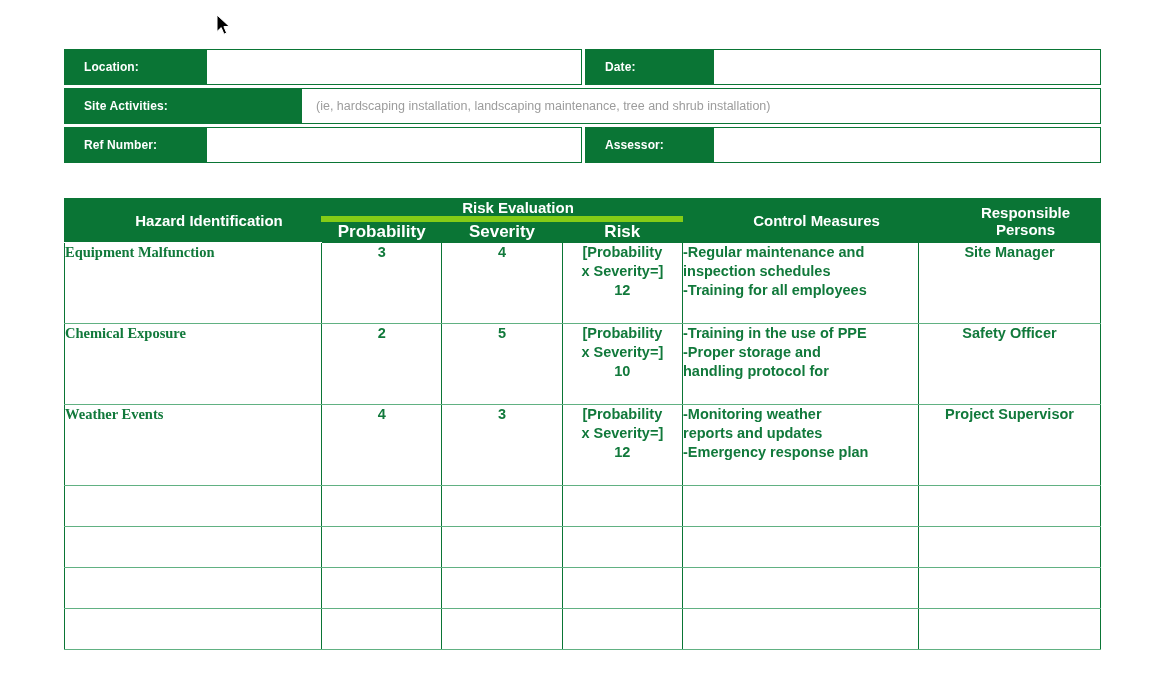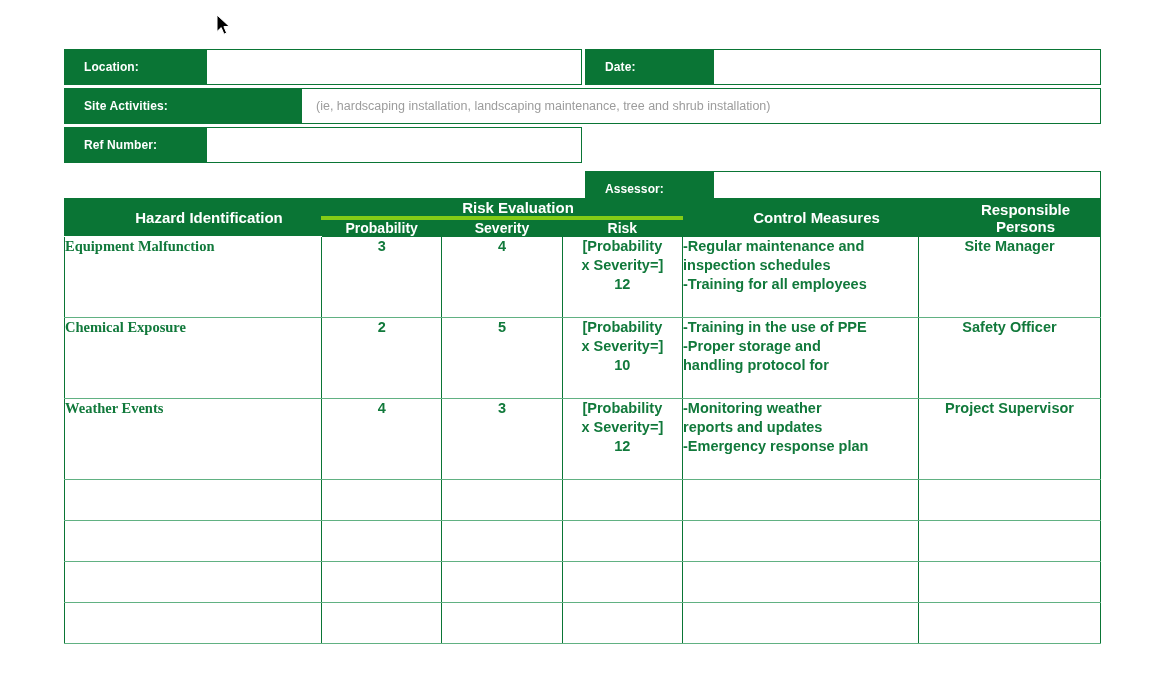--- a/index.html
+++ b/index.html
@@ -64,21 +64,21 @@
 
   
   .f-location  { width: 518px; }
   .f-location  .fld-label { width: 142px; }
   .f-date      { width: 516px; margin-left: 3px; }
   .f-date      .fld-label { width: 128px; }
   .f-activity  { width: 1037px; }
   .f-activity  .fld-label { width: 237px; }
   .f-ref       { width: 518px; }
   .f-ref       .fld-label { width: 142px; }
-  .f-assessor  { width: 516px; margin-left: 3px; margin-top: 44px; }
+  .f-assessor  { width: 516px; margin-left: 3px; }
   .f-assessor  .fld-label { width: 128px; }
 
   
   #risk-table {
     position: absolute;
     left: 64px;
     top: 198px;
     width: 1037px;
     border-collapse: collapse;
     table-layout: fixed;
@@ -97,22 +97,22 @@
     color: #ffffff;
     font-weight: bold;
     font-size: 15px;
     text-align: center;
     border-color: #ffffff;
     border-left: 1px solid #0a7535;
     border-right: 1px solid #0a7535;
   }
   #risk-table thead tr:first-child th { border-top: 1px solid #0a7535; padding-left: 32px; }
   #risk-table thead th.sub {
-    font-size: 14px;
-    border-top: 4px solid #84cc16;
+    font-size: 17px;
+    border-top: 6px solid #84cc16;
     border-bottom: 1px solid #0a7535;
   }
   #risk-table thead th.grp {
     border-bottom: 1px solid #eab308;
   }
   #risk-table thead th.splitcol {
     border-bottom: 1px solid #0a7535;
   }
   th.c-hazard  { width: 257px; }
   th.c-prob    { width: 119px; }

